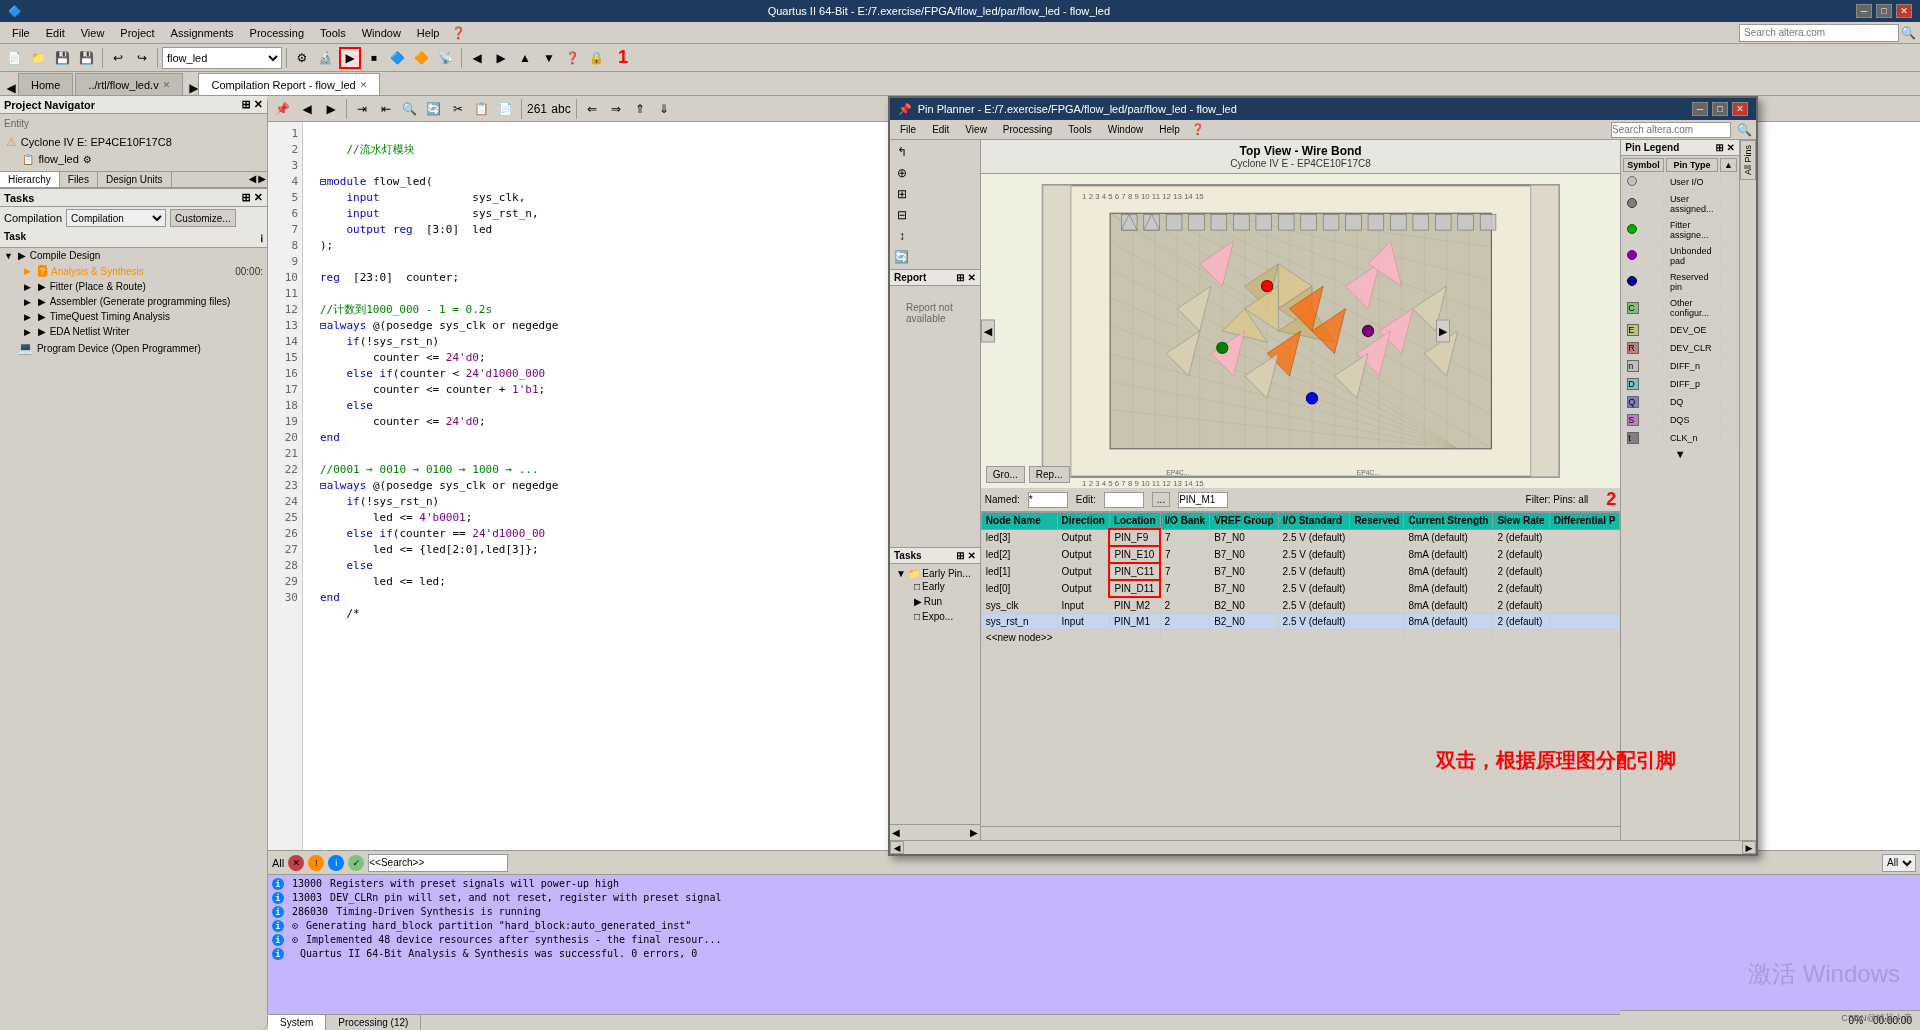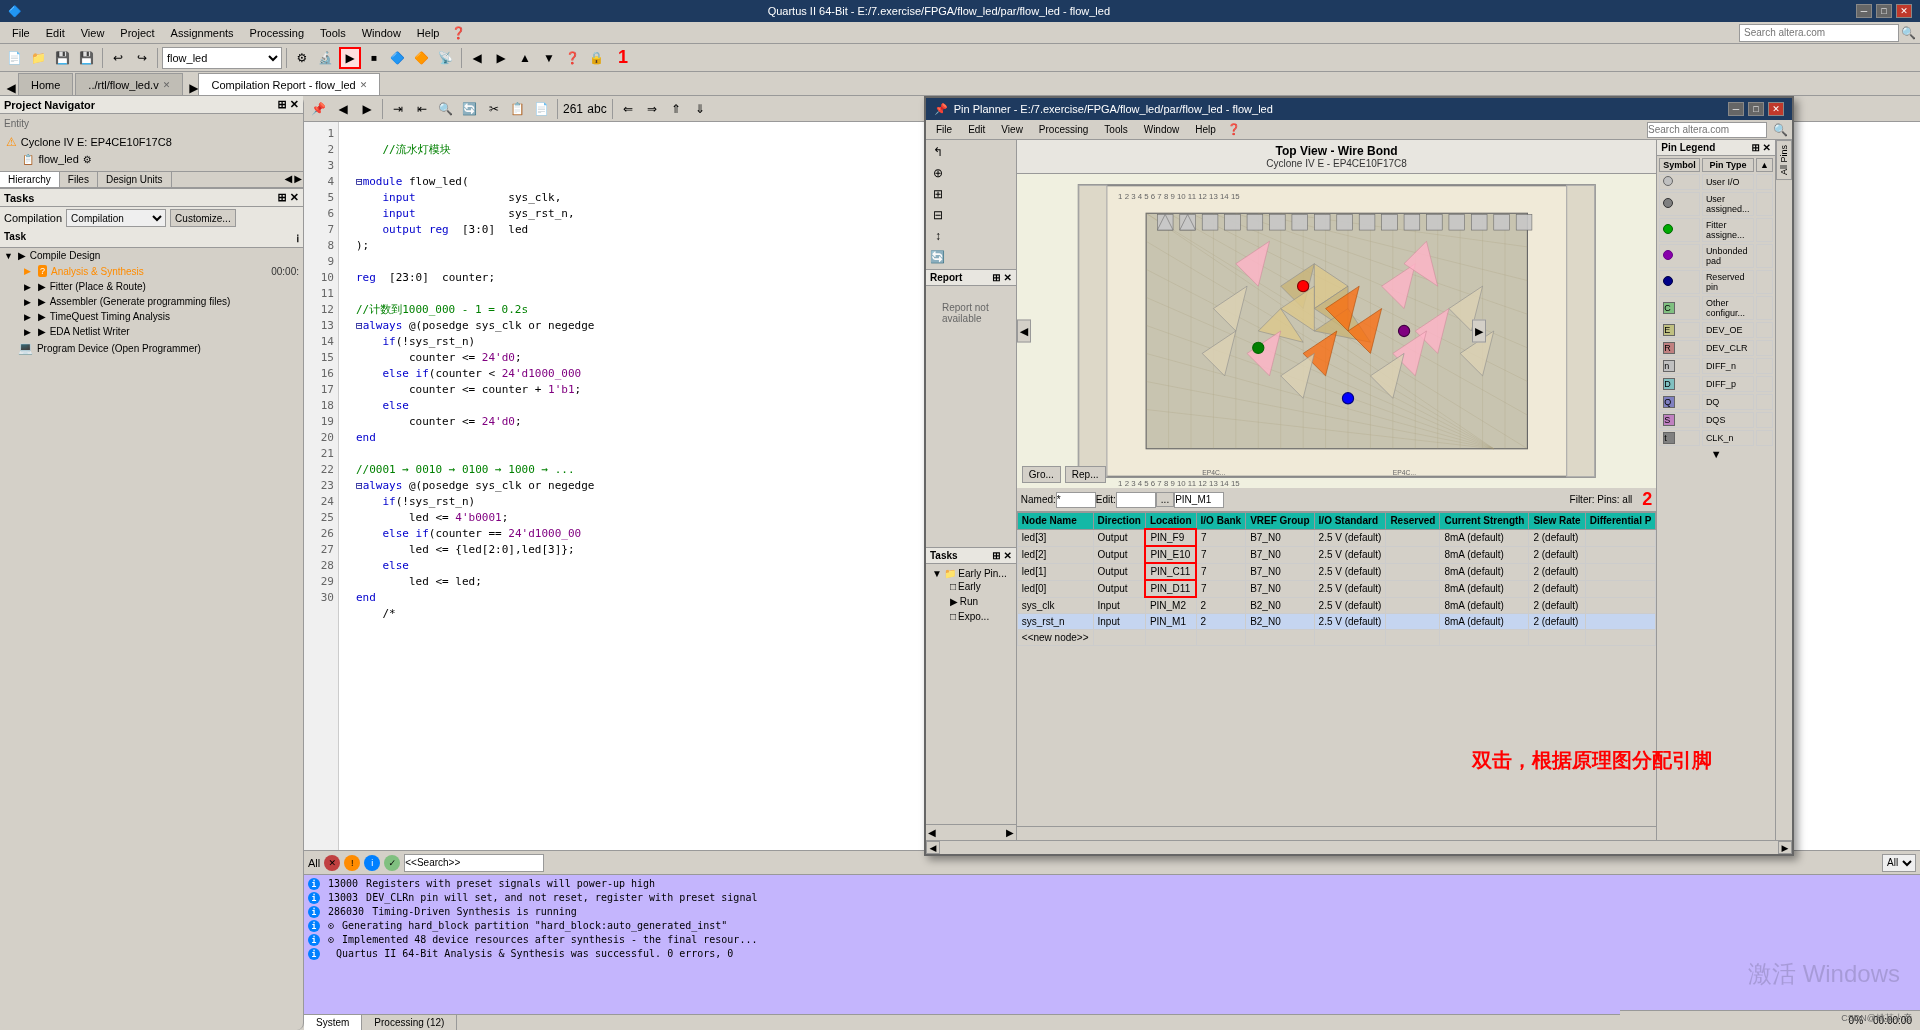--- a/index.html
+++ b/index.html
@@ -27,21 +27,21 @@
     
     .tab-bar { background: #d4d0c8; height: 24px; display: flex; align-items: flex-end; padding: 0 4px; border-bottom: 1px solid #999; }
     .tab { height: 22px; padding: 0 12px; background: #c0bdb5; border: 1px solid #999; border-bottom: none; font-size: 11px; display: flex; align-items: center; cursor: pointer; margin-right: 2px; gap: 4px; }
     .tab.active { background: white; }
     .tab-close { font-size: 9px; color: #666; cursor: pointer; }
     
     
     .main-layout { display: flex; height: calc(1030px - 22px - 22px - 28px - 24px); }
     
     
-    .left-panel { width: 304px; background: #d4d0c8; border-right: 1px solid #999; display: flex; flex-direction: column; flex-shrink: 0; border-radius: 7px; }
+    .left-panel { width: 268px; background: #d4d0c8; border-right: 1px solid #999; display: flex; flex-direction: column; flex-shrink: 0; border-radius: 7px; }
     .panel-header { background: #e8e6e0; border-bottom: 1px solid #999; padding: 2px 4px; font-size: 11px; font-weight: bold; display: flex; justify-content: space-between; align-items: center; }
     
     
     .entity-section { padding: 4px; }
     .entity-label { color: #666; font-size: 10px; margin-bottom: 4px; }
     .entity-item { display: flex; align-items: center; gap: 4px; padding: 2px; }
     
     
     .hierarchy-tabs { display: flex; background: #d4d0c8; border-top: 1px solid #999; border-bottom: 1px solid #999; }
     .hier-tab { padding: 2px 8px; font-size: 10px; cursor: pointer; border-right: 1px solid #999; }
@@ -105,21 +105,21 @@
     .pp-tasks-panel { flex: 1; }
     .pp-task-item { padding: 2px 4px; font-size: 10px; display: flex; align-items: center; gap: 2px; }
     .pp-task-group { padding: 2px 4px; font-size: 10px; }
     
     
     .pp-center { flex: 1; display: flex; flex-direction: column; position: relative; }
     .pp-chip-header { background: #e8e6e0; padding: 4px; text-align: center; border-bottom: 1px solid #999; }
     .pp-chip-title { font-size: 12px; font-weight: bold; }
     .pp-chip-sub { font-size: 10px; color: #333; }
     .pp-chip-area { flex: 1; background: #f0f0e0; position: relative; overflow: hidden; }
-    .pp-table-toolbar { background: #d4d0c8; height: 24px; display: flex; align-items: center; padding: 0 4px; gap: 0; border-bottom: 1px solid #999; font-size: 10px; }
+    .pp-table-toolbar { background: #d4d0c8; height: 24px; display: flex; align-items: center; padding: 0 4px; gap: 8px; border-bottom: 1px solid #999; font-size: 10px; }
     .pp-table-scroll { flex: 1; overflow: auto; }
     .pp-table { width: 100%; border-collapse: collapse; font-size: 10px; }
     .pp-table th { background: #14b8a6; border: 1px solid #999; padding: 2px 4px; font-size: 10px; text-align: left; white-space: nowrap; }
     .pp-table td { border: 1px solid #ccc; padding: 2px 4px; white-space: nowrap; }
     
     
     .pp-right { width: 170px; border-left: 1px solid #999; display: flex; flex-direction: column; }
     .pp-legend-header { background: #e8e6e0; padding: 2px 4px; font-size: 10px; font-weight: bold; display: flex; justify-content: space-between; border-bottom: 1px solid #999; }
     .pp-legend-table { font-size: 9px; }
     .pp-legend-table th { background: #d4d0c8; border: 1px solid #999; padding: 1px 3px; }

